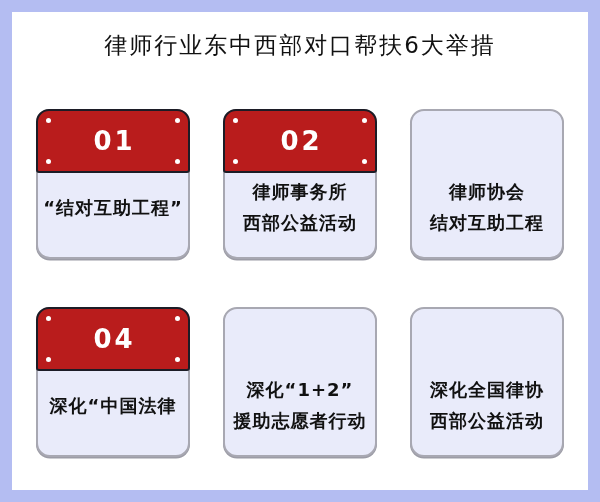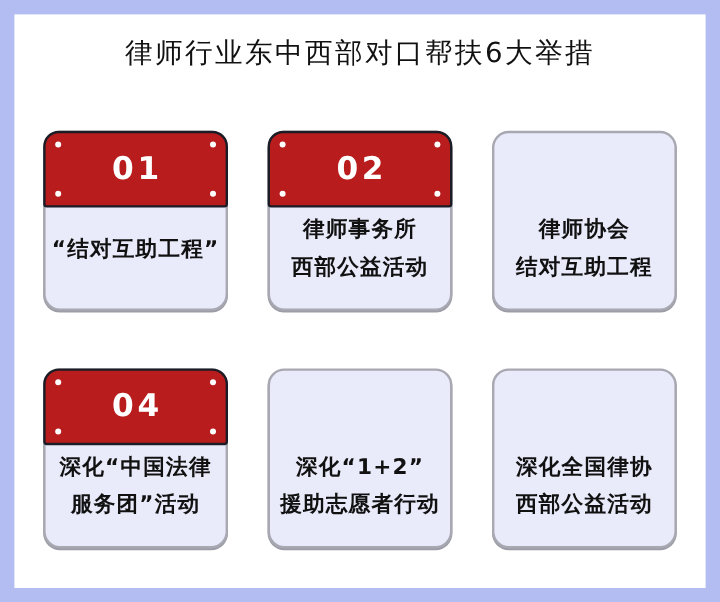--- a/index.html
+++ b/index.html
@@ -140,21 +140,20 @@
     <div class="card">
       <div class="card-header">
         <span class="dot tl"></span>
         <span class="dot tr"></span>
         <span class="dot bl"></span>
         <span class="dot br"></span>
         <span class="card-number">04</span>
       </div>
       <div class="card-body">
         <div class="card-line">深化“中国法律</div>
-        <div class="card-line">服务团”活动</div>
       </div>
     </div>
 
     <div class="card">
       <div class="card-body">
         <div class="card-line">深化“1+2”</div>
         <div class="card-line">援助志愿者行动</div>
       </div>
     </div>
 

